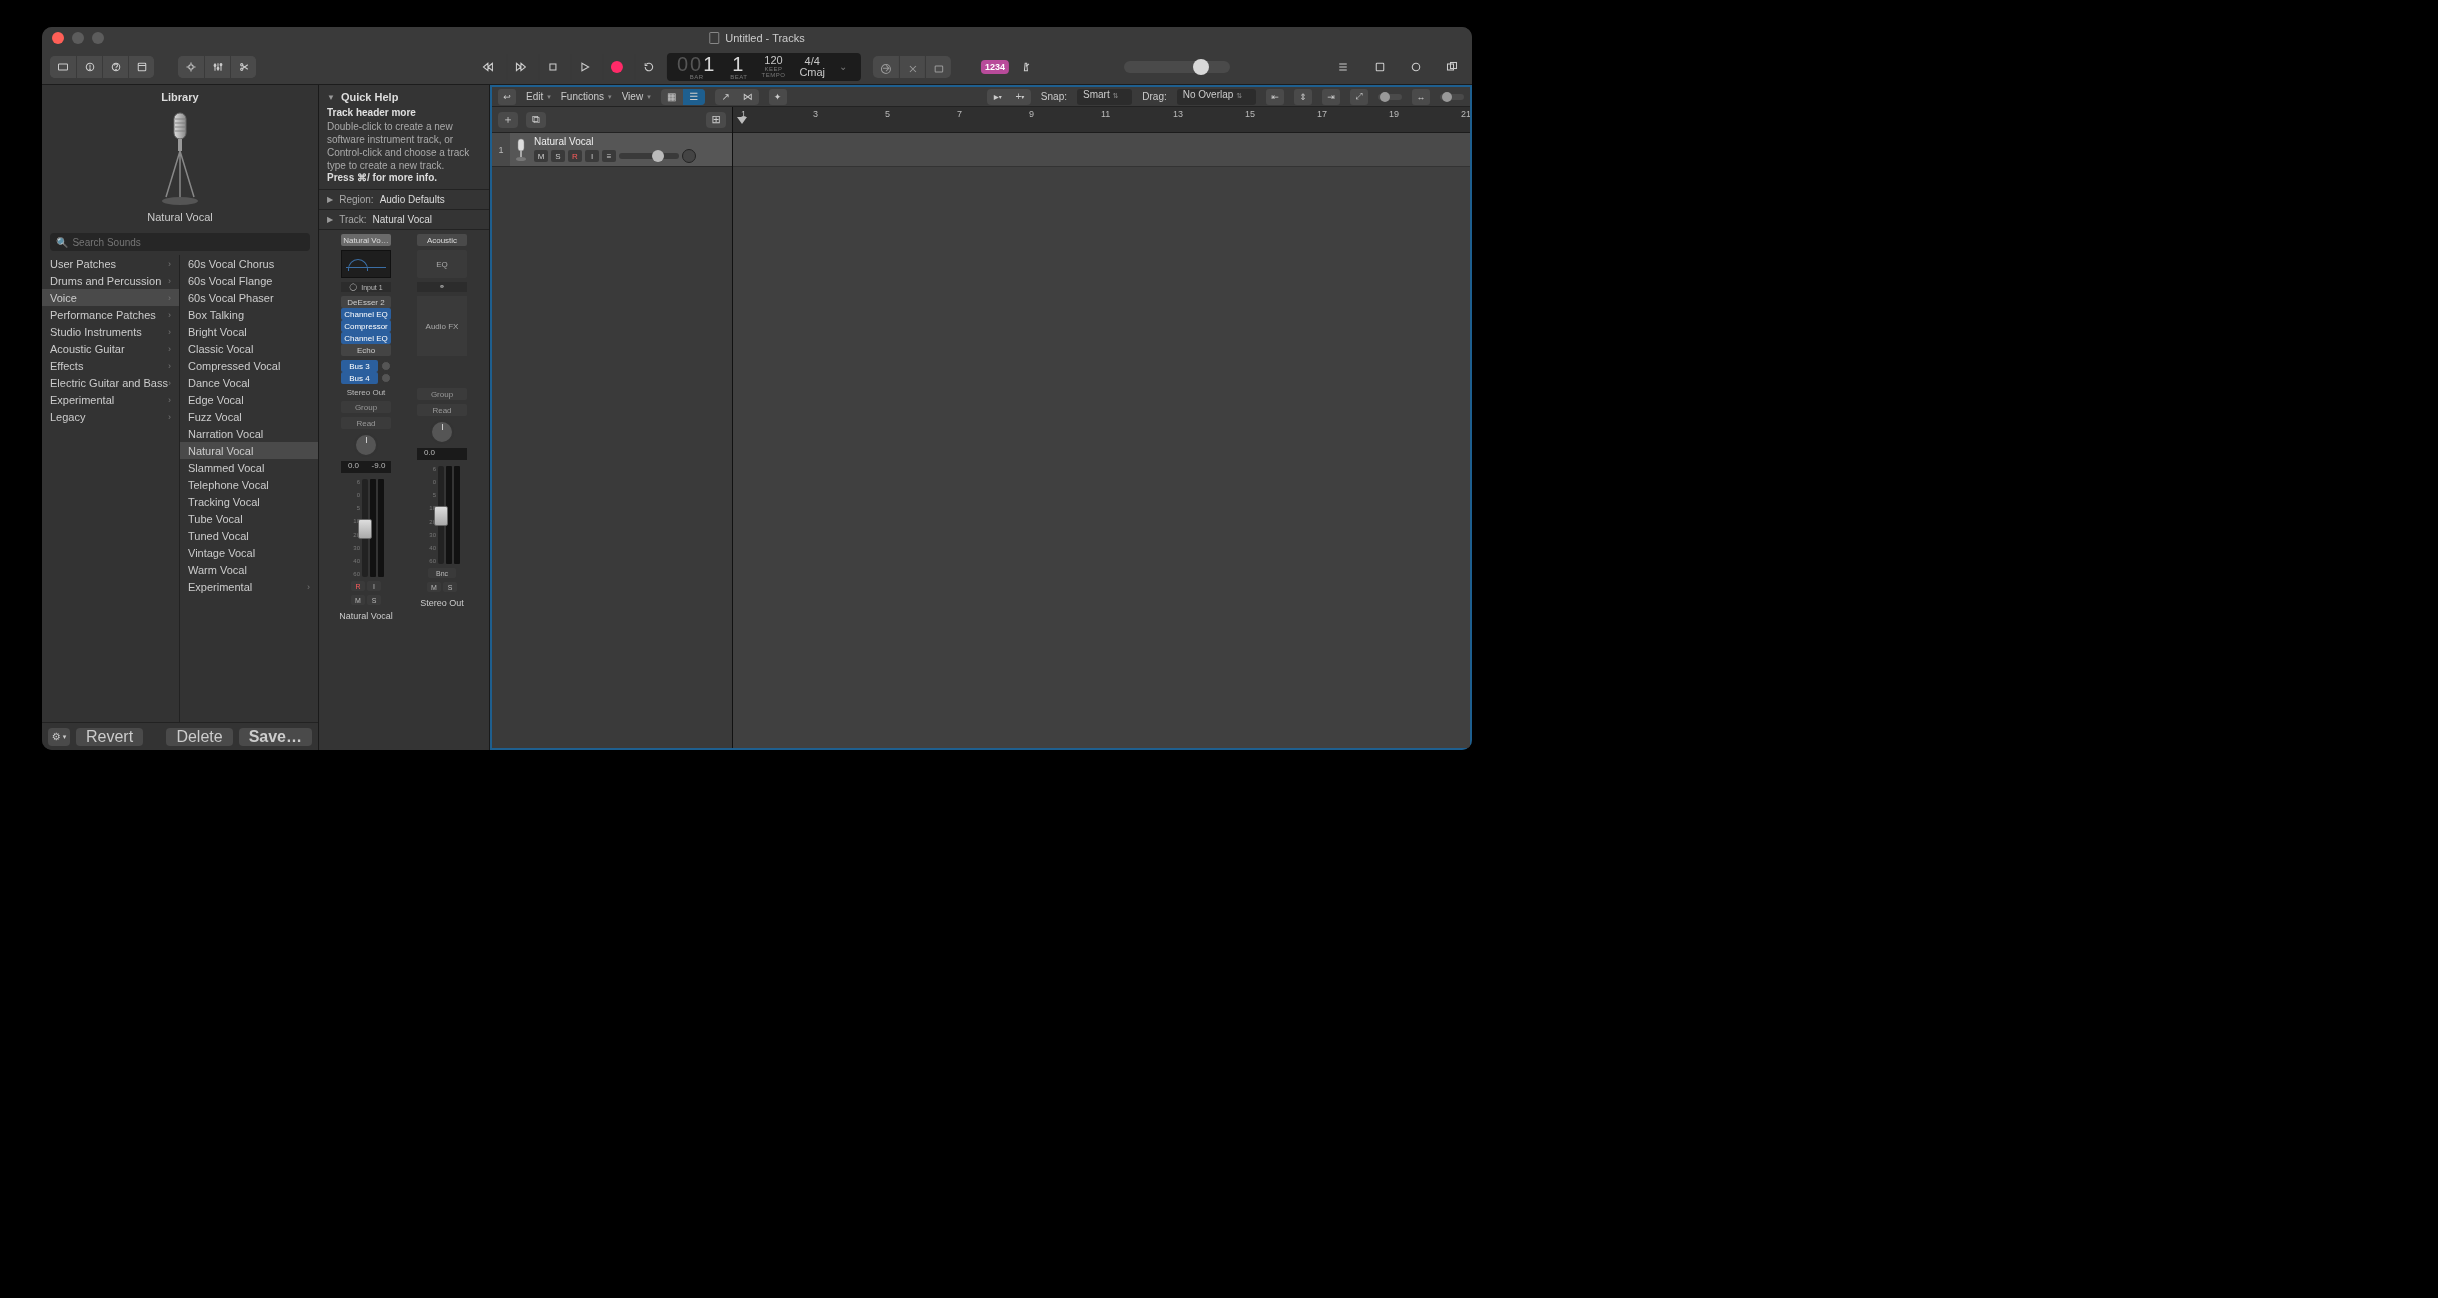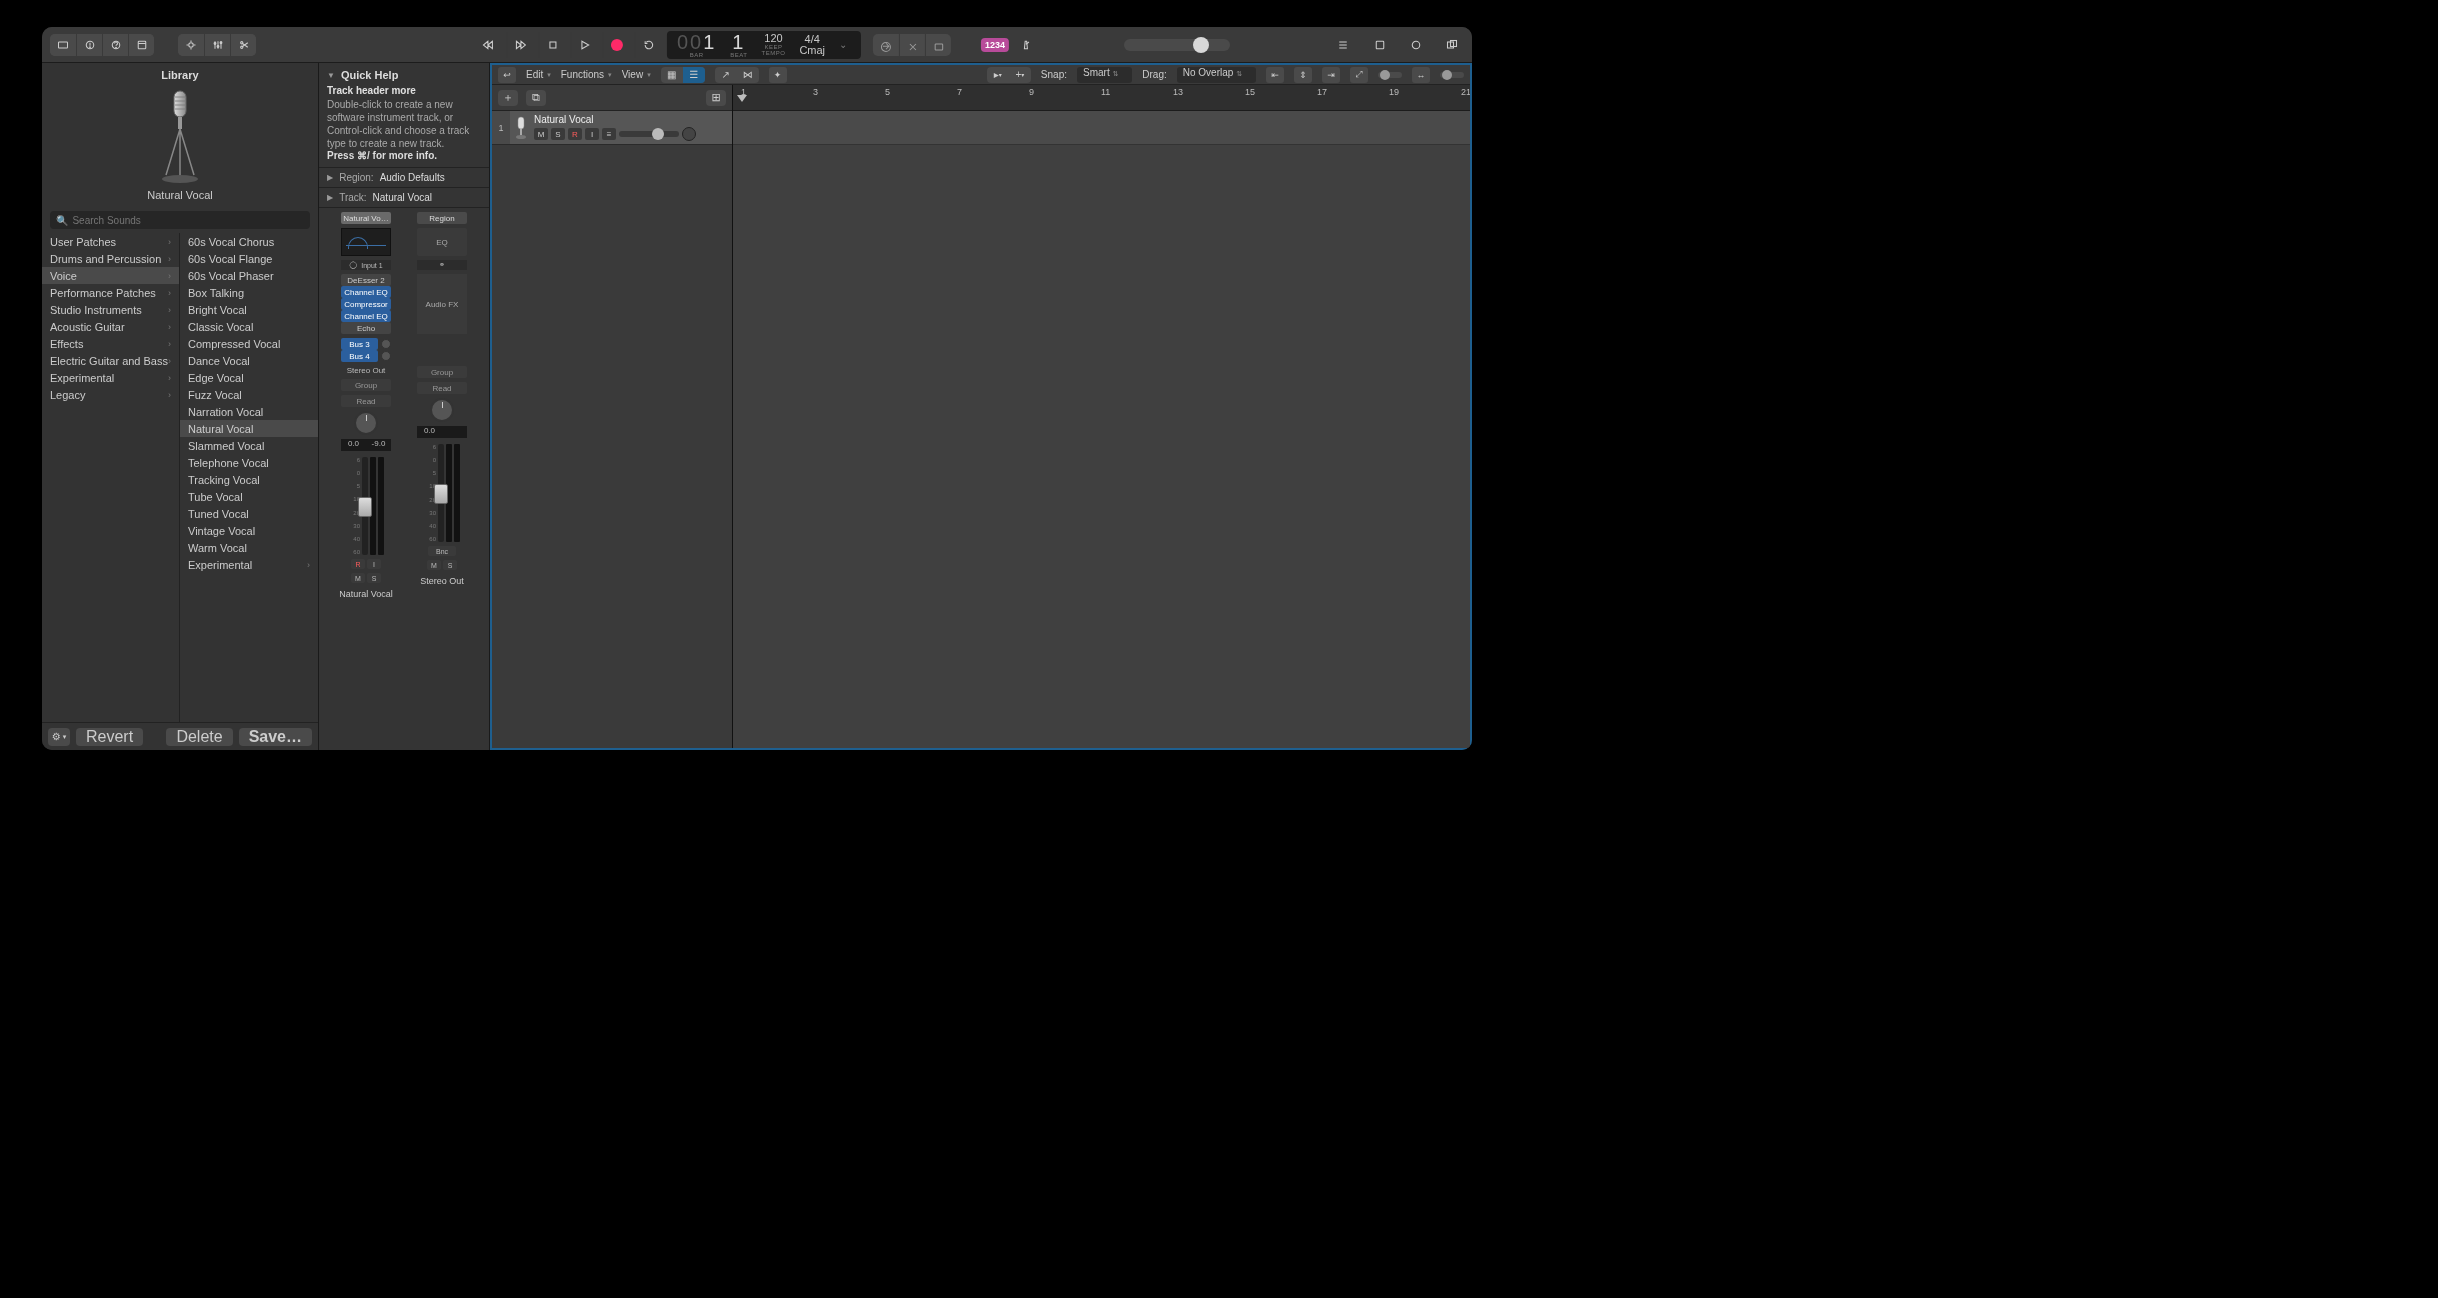--- a/index.html
+++ b/index.html
@@ -193,20 +193,31 @@
 
 ::-webkit-scrollbar { width:0; height:0; }
 
 .icon-svg { width:12px; height:12px; fill:none; stroke:#ccc; stroke-width:1.4; }
 </style>
 </head>
 <body>
 
 <div class="window">
 
+  <div class="titlebar">
+    <div class="traffic">
+      <div class="tl-dot tl-close"></div>
+      <div class="tl-dot tl-min"></div>
+      <div class="tl-dot tl-max"></div>
+    </div>
+    <div class="win-title">
+      <span class="doc-icon"></span>
+      <span>Untitled - Tracks</span>
+    </div>
+  </div>
 
   <div class="toolbar">
     <div class="tb-group">
       <button class="tb-btn">
           <svg class="icon-svg" viewBox="0 0 16 16">
             <rect x="2" y="4" width="12" height="8" rx="1"></rect>
           </svg>
         </button>
       <button class="tb-btn">
           <svg class="icon-svg" viewBox="0 0 16 16">
@@ -587,21 +598,21 @@
               <span>I</span>
             </div>
             <div class="ri-row">
               <span>M</span>
               <span>S</span>
             </div>
             <div class="name">Natural Vocal</div>
           </div>
 
           <div class="strip">
-            <div class="hdr-btn">Region</div>
+            <div class="hdr-btn">Acoustic</div>
             <div class="slot neutral" style="height:28px">EQ</div>
             <div class="io-row">
                 <span>⚭</span>
               </div>
             <div class="fxbox">Audio FX</div>
             <div style="height:24px"></div>
             <div class="read">Group</div>
             <div class="read">Read</div>
             <div class="pan"></div>
             <div class="db-row">

